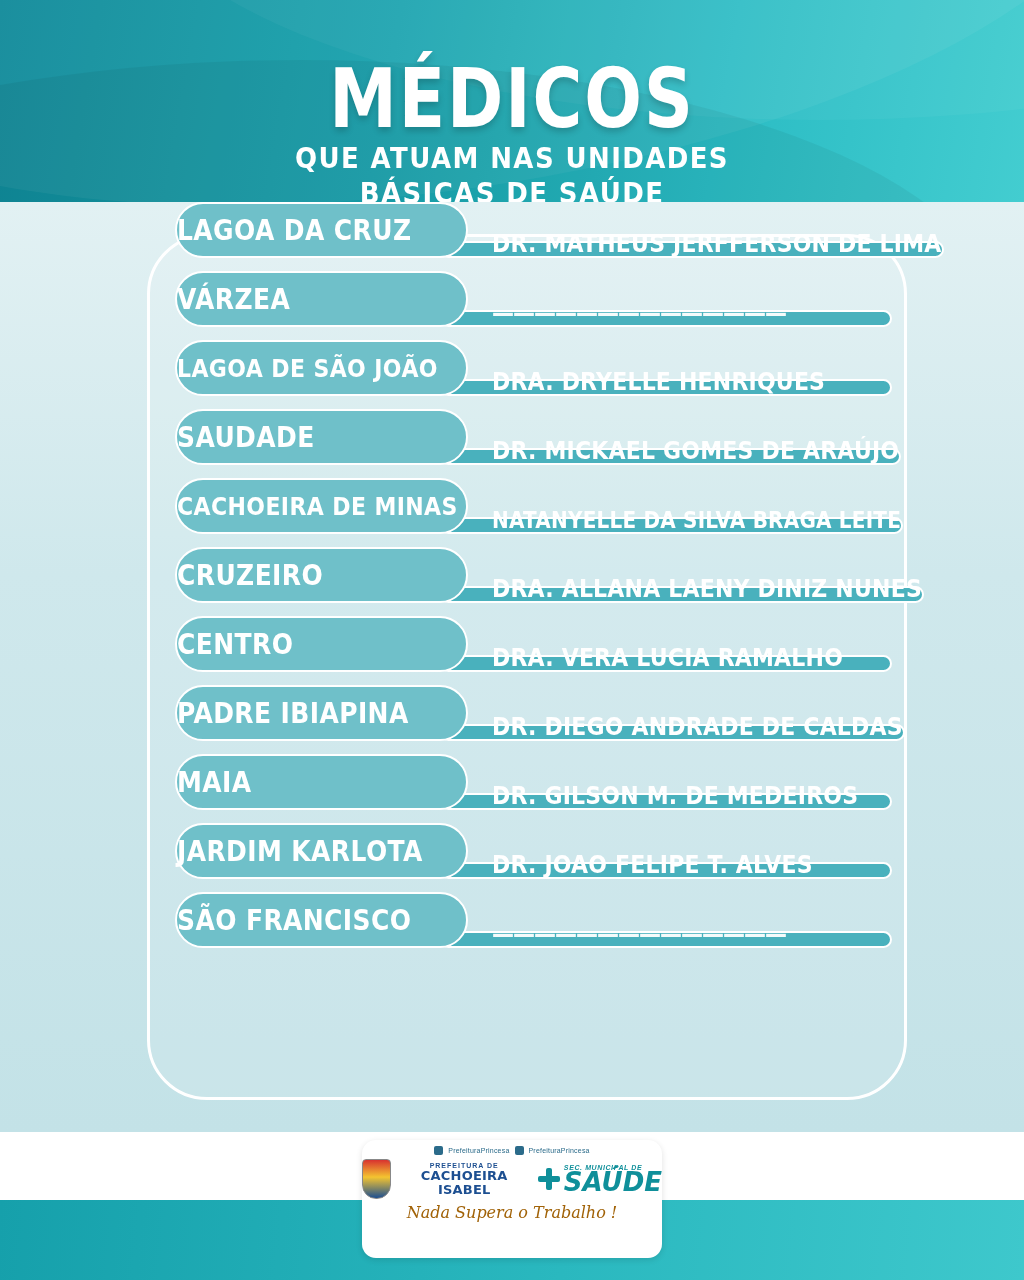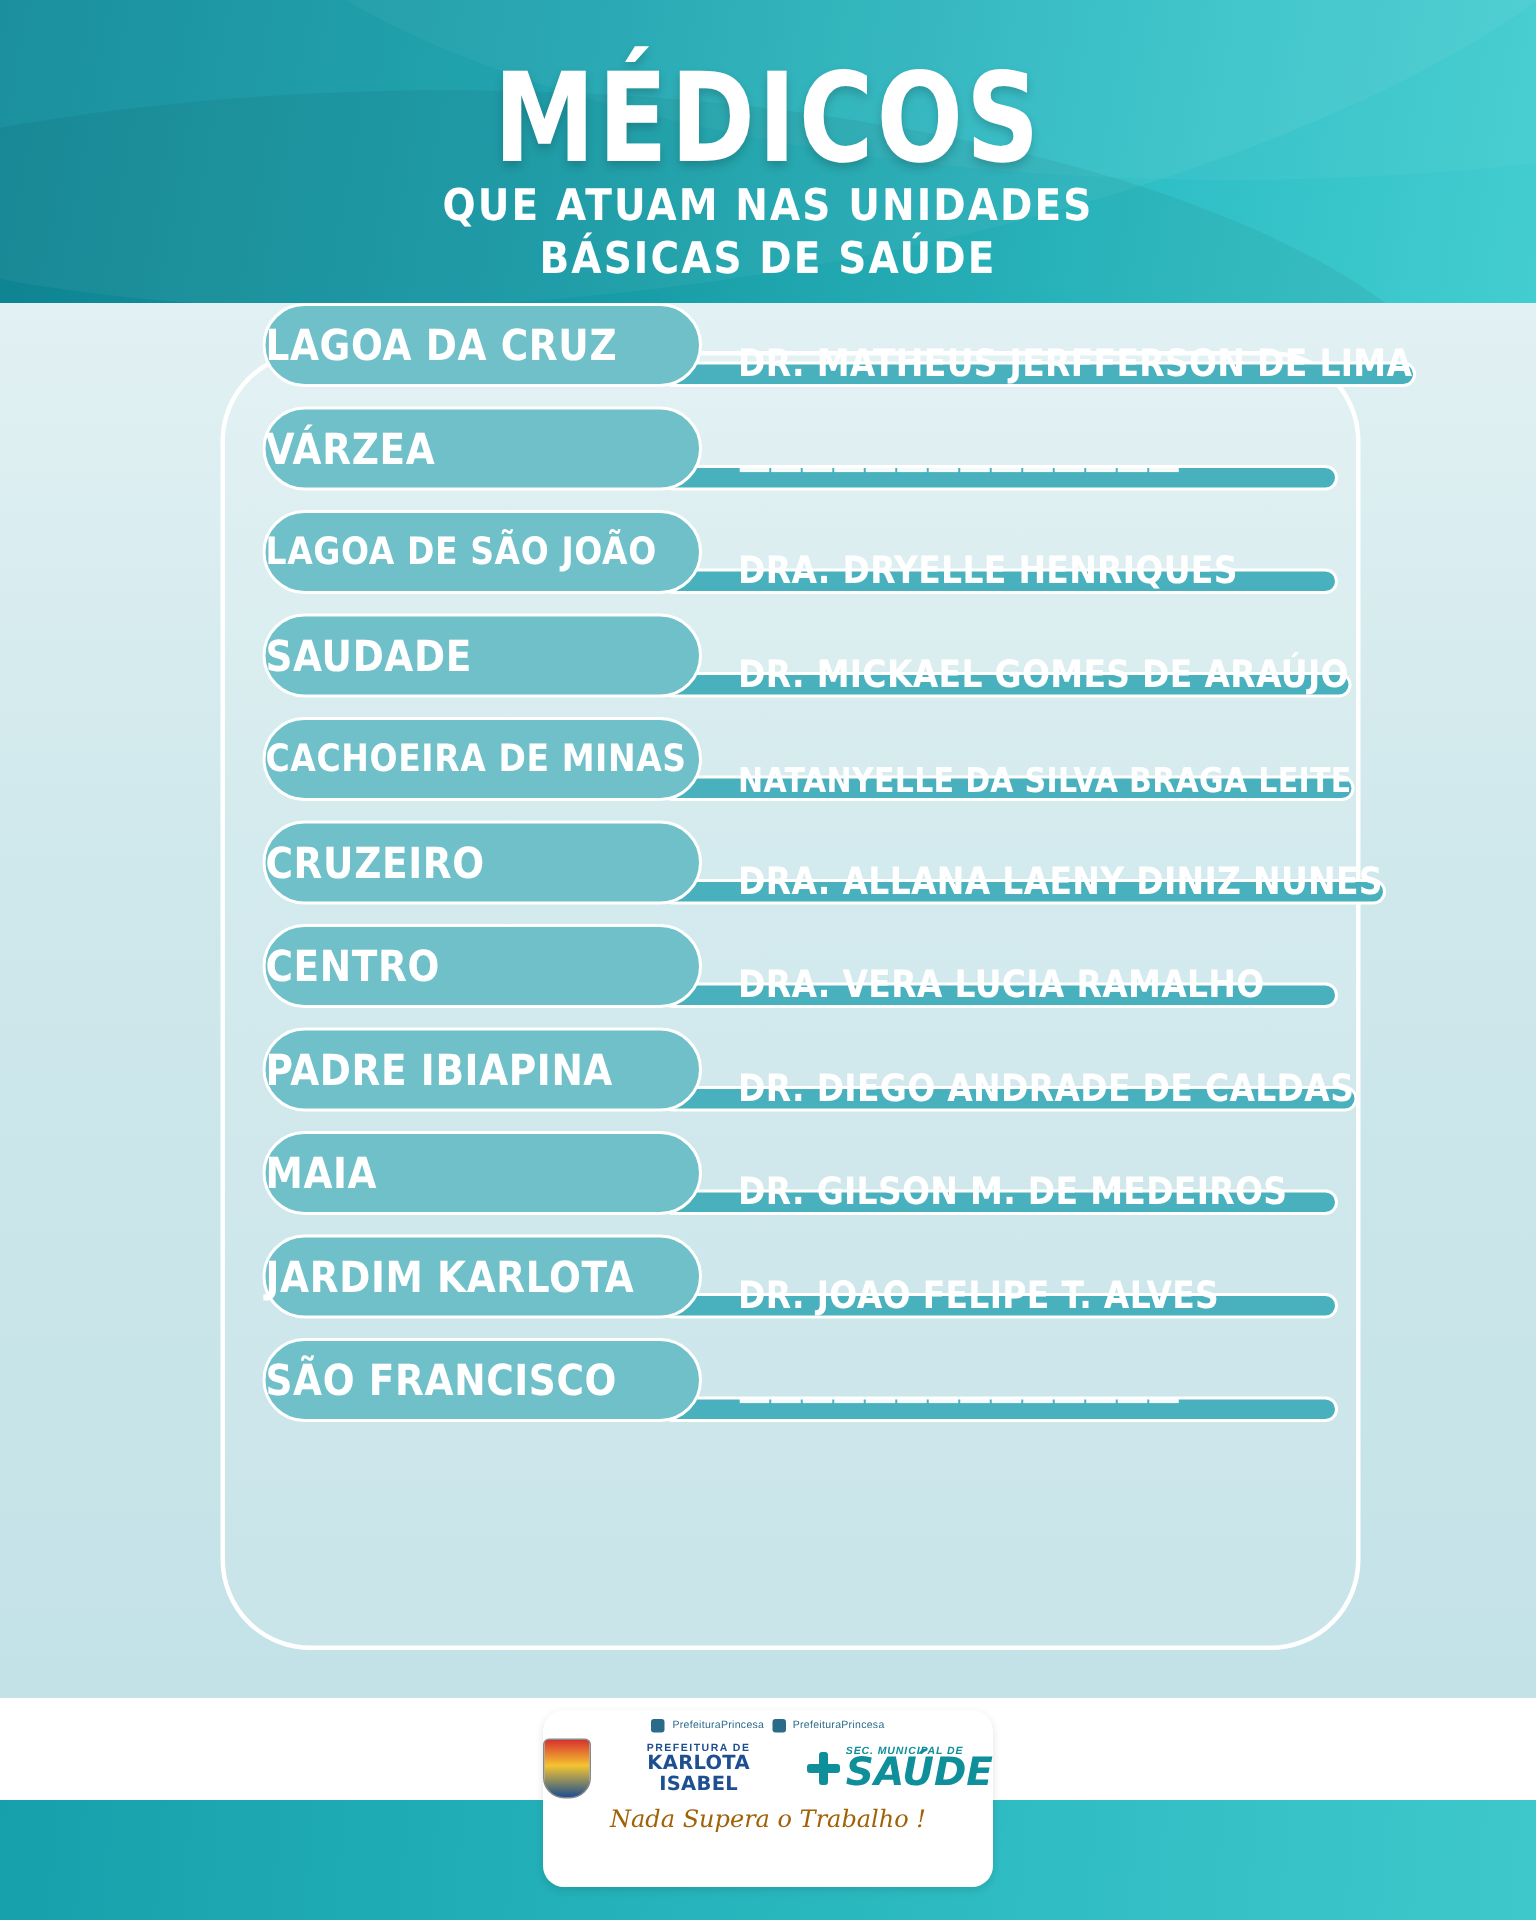--- a/index.html
+++ b/index.html
@@ -41,21 +41,21 @@
     background: rgba(255,255,255,0.05);
   }
   .header .swoosh.s1 { top: -330px; left: -260px; transform: rotate(-8deg); }
   .header .swoosh.s2 { top: -400px; left: 120px; background: rgba(255,255,255,0.04); }
   .header .swoosh.s3 { top: 60px; left: -400px; background: rgba(0,0,0,0.05); }
 
   .header-inner {
     position: relative;
     z-index: 3;
     text-align: center;
-    padding-top: 40px;
+    padding-top: 60px;
   }
   .title-main {
     font-family: "DejaVu Sans", sans-serif;
     font-weight: bold;
     font-size: 70px;
     letter-spacing: 2px;
     color: #ffffff;
     line-height: 0.95;
     text-shadow: 0 3px 6px rgba(0,0,0,0.18);
     transform: scaleY(1.18) scaleX(0.97);
@@ -413,21 +413,21 @@
       <div class="social-row">
         <span class="chip"></span>
         <span>PrefeituraPrincesa</span>
         <span class="chip"></span>
         <span>PrefeituraPrincesa</span>
       </div>
       <div class="logos">
         <div class="crest"></div>
         <div class="pref-text">
           <div class="t1">PREFEITURA DE</div>
-          <div class="t2">KARLOTA ISABEL</div>
+          <div class="t2">CACHOEIRA ISABEL</div>
         </div>
         <div class="saude-block">
           <div class="cross"></div>
           <div class="saude-text">
             <div class="s1">SEC. MUNICIPAL DE</div>
             <div class="s2">SAÚDE</div>
           </div>
         </div>
       </div>
       <div class="slogan">Nada Supera o Trabalho !</div>

